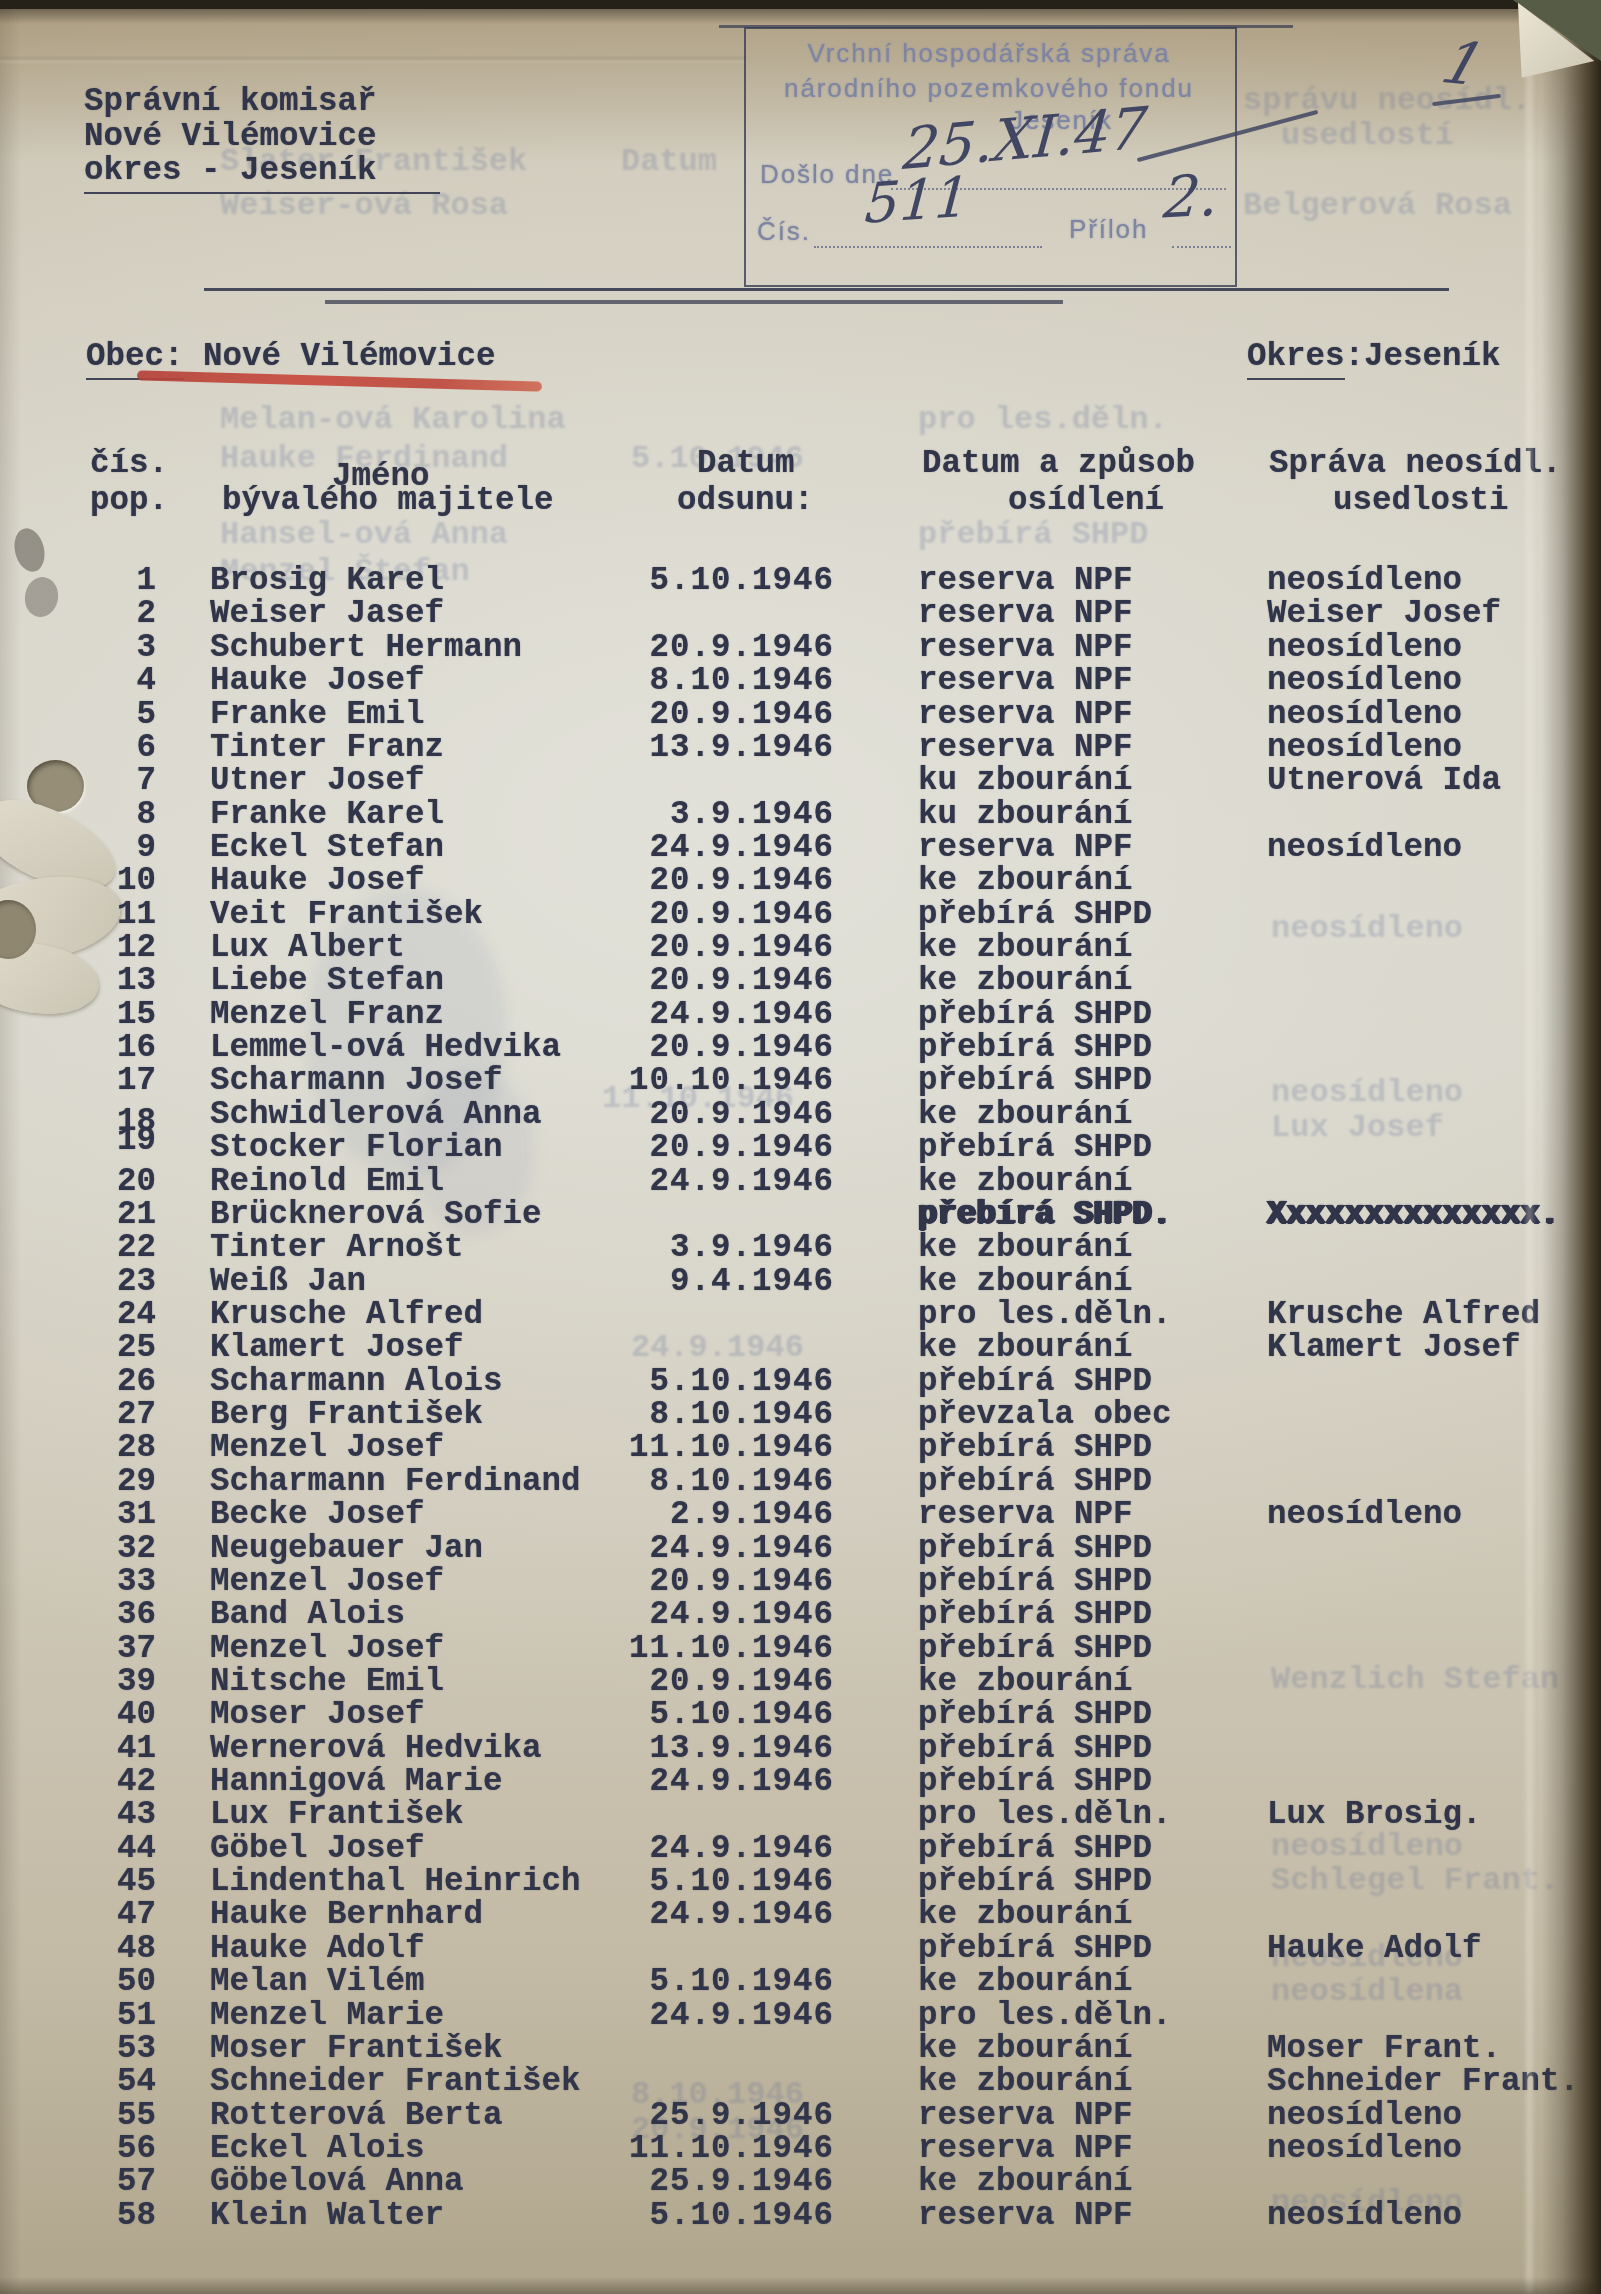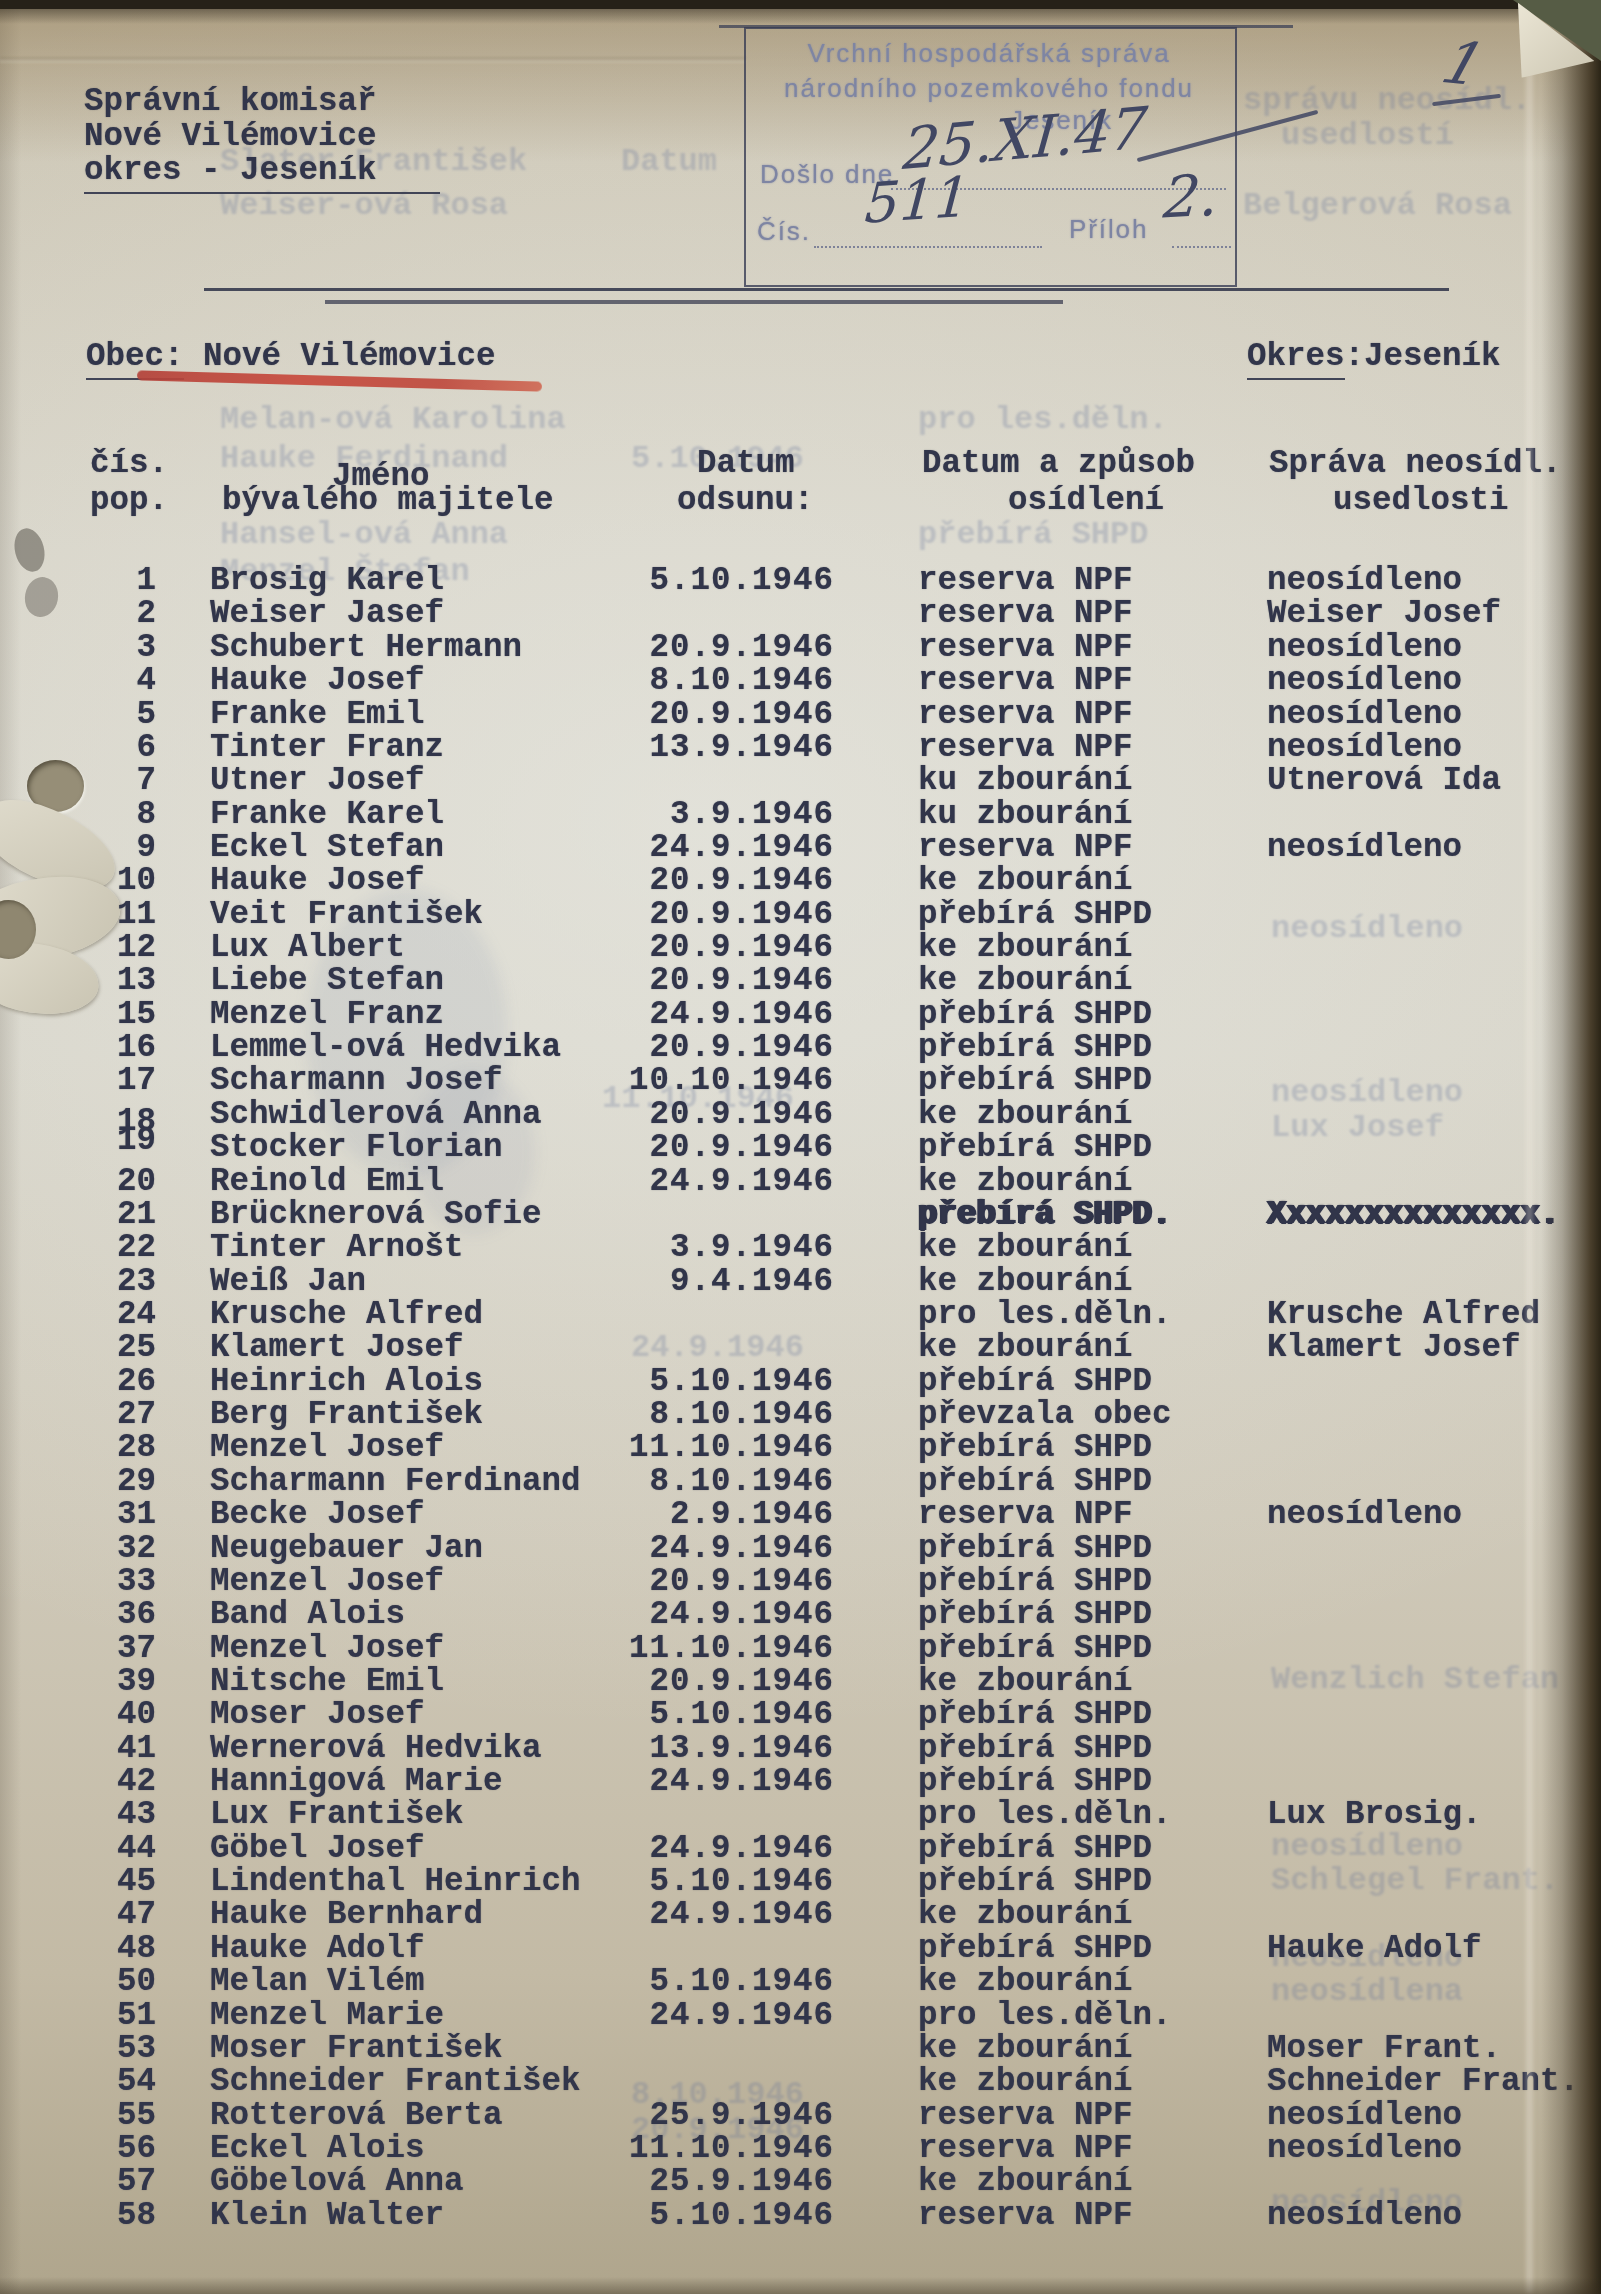--- a/index.html
+++ b/index.html
@@ -304,21 +304,21 @@
         <span class="cell c-admin">Krusche Alfred</span>
       </div>
       <div class="row" style="top: 1329px;">
         <span class="cell c-num">25</span>
         <span class="cell c-name">Klamert Josef</span>
         <span class="cell c-method">ke zbourání</span>
         <span class="cell c-admin">Klamert Josef</span>
       </div>
       <div class="row" style="top: 1363px;">
         <span class="cell c-num">26</span>
-        <span class="cell c-name">Heinrich Alois</span>
+        <span class="cell c-name">Scharmann Alois</span>
         <span class="cell c-date">5.10.1946</span>
         <span class="cell c-method">přebírá SHPD</span>
       </div>
       <div class="row" style="top: 1396px;">
         <span class="cell c-num">27</span>
         <span class="cell c-name">Berg František</span>
         <span class="cell c-date">8.10.1946</span>
         <span class="cell c-method">převzala obec</span>
       </div>
       <div class="row" style="top: 1429px;">

